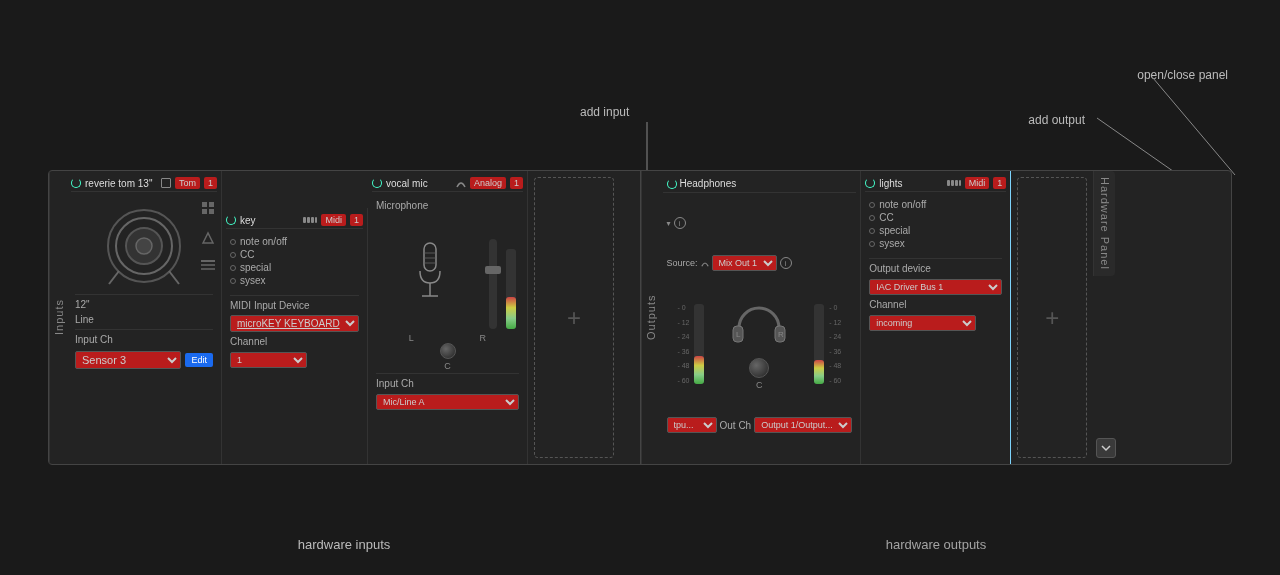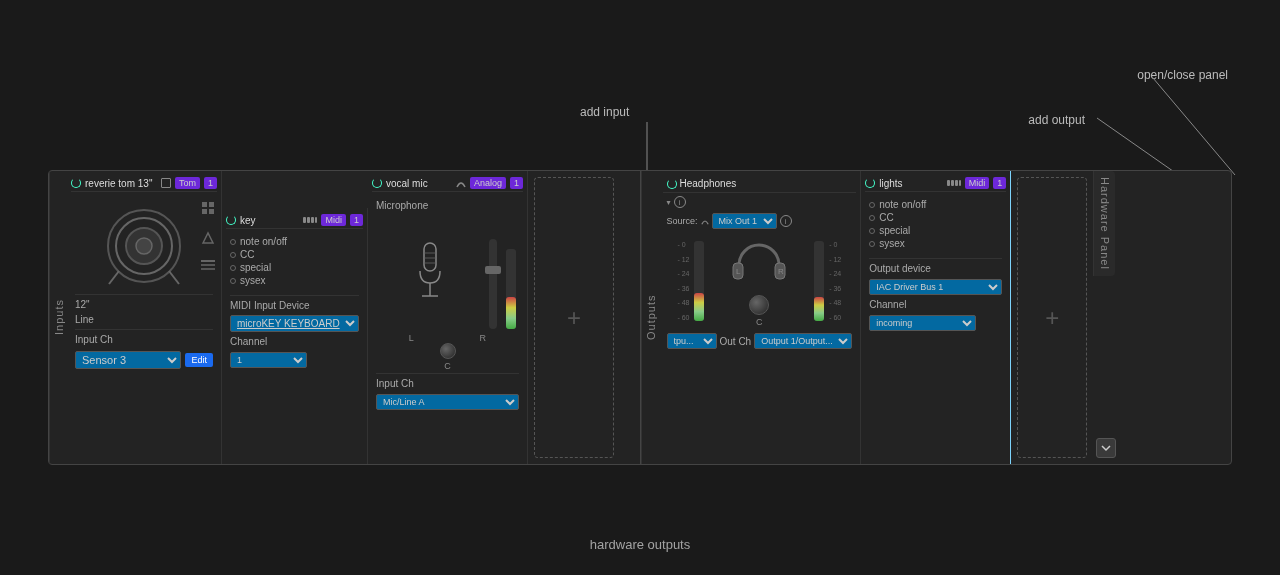--- a/index.html
+++ b/index.html
@@ -99,21 +99,21 @@
 
     .save-icon {
       width: 10px;
       height: 10px;
       border: 1px solid #888;
       border-radius: 1px;
       display: inline-block;
     }
 
     .badge {
-      background: #6d28d9;
+      background: #b91c1c;
       color: #ccc;
       font-size: 9px;
       padding: 1px 4px;
       border-radius: 2px;
     }
 
     .drum-visual {
       width: 80px;
       height: 80px;
       margin: 8px auto;
@@ -346,21 +346,21 @@
     .knob {
       width: 24px;
       height: 24px;
       border-radius: 50%;
       background: radial-gradient(circle at 35% 35%, #666, #222);
       border: 1px solid #555;
       display: inline-block;
     }
 
     select {
-      background: #0369a1;
+      background: #b91c1c;
       border: 1px solid #555;
       color: #ccc;
       font-size: 9px;
       padding: 1px 2px;
       border-radius: 2px;
     }
 
     .channel-body {
       padding: 2px 4px;
       flex: 1;
@@ -593,21 +593,21 @@
 
       <div class="add-input-box">
         <span class="plus-icon">+</span>
       </div>
     </div>
 
     <div class="outputs-section">
 
       <div class="section-label-vertical">Outputs</div>
 
-      <div class="channel-strip headphones-strip" style="min-width:195px;">
+      <div class="channel-strip headphones-strip" style="min-width:195px;gap:21px;">
         <div class="hp-header">
           <div class="power-icon active"></div>
           <span class="ch-name">Headphones</span>
         </div>
         <div style="display:flex;align-items:center;gap:3px;padding:3px 4px;">
           <span class="chevron-down">▾</span>
           <div class="icon-info">i</div>
         </div>
         <div class="source-row">
           <span>Source:</span>
@@ -747,17 +747,20 @@
             <circle cx="3" cy="6" r="1.5" fill="#666"></circle>
             <circle cx="9" cy="6" r="1.5" fill="#666"></circle>
           </svg>
         </div>
       </div>
     </div>
   </div>
 
   <div style="position:absolute;bottom:22px;left:48px;right:48px;display:flex;">
     <div style="flex:1;text-align:center;">
+      <span style="font-size:13px;color:#bbb;">hardware inputs</span>
+    </div>
+    <div style="flex:1;text-align:center;">
       <span style="font-size:13px;color:#a3a3a3;">hardware outputs</span>
     </div>
   </div>
 
 </div>
 
 </body></html>

